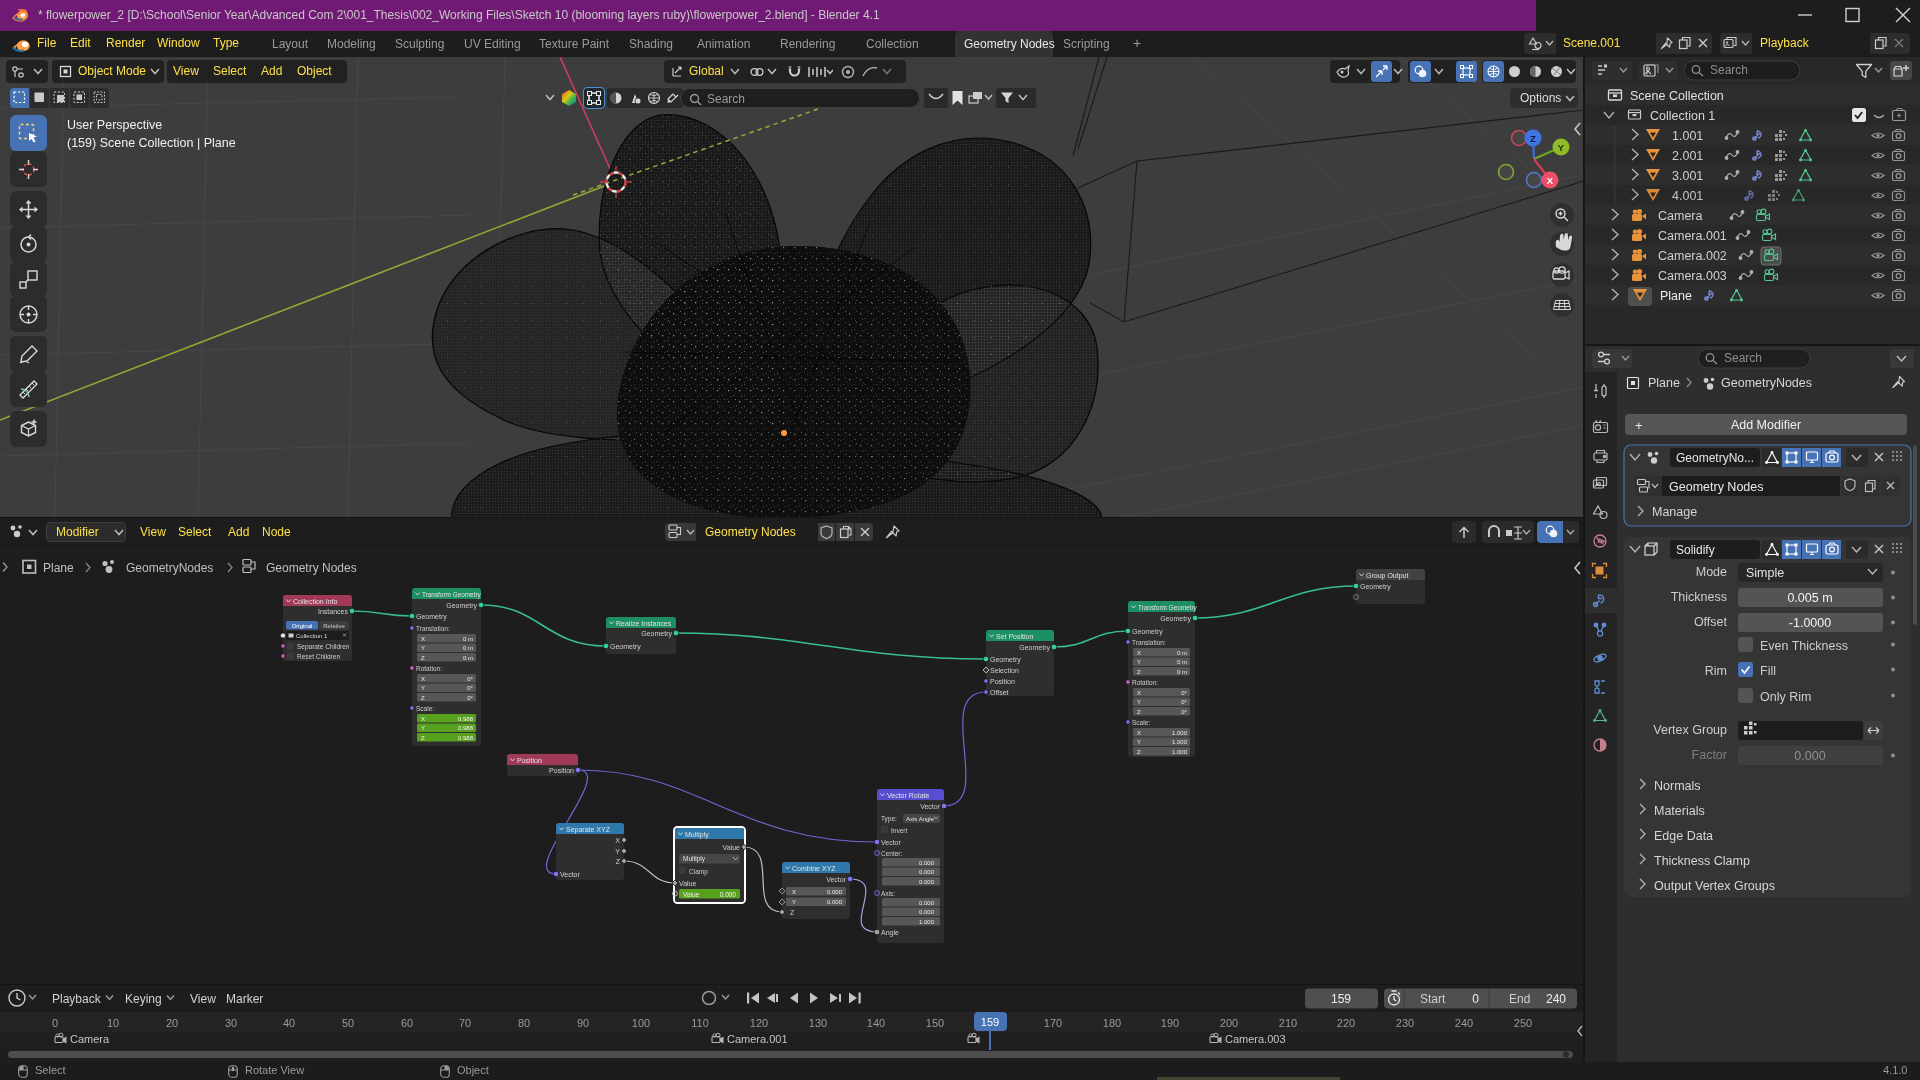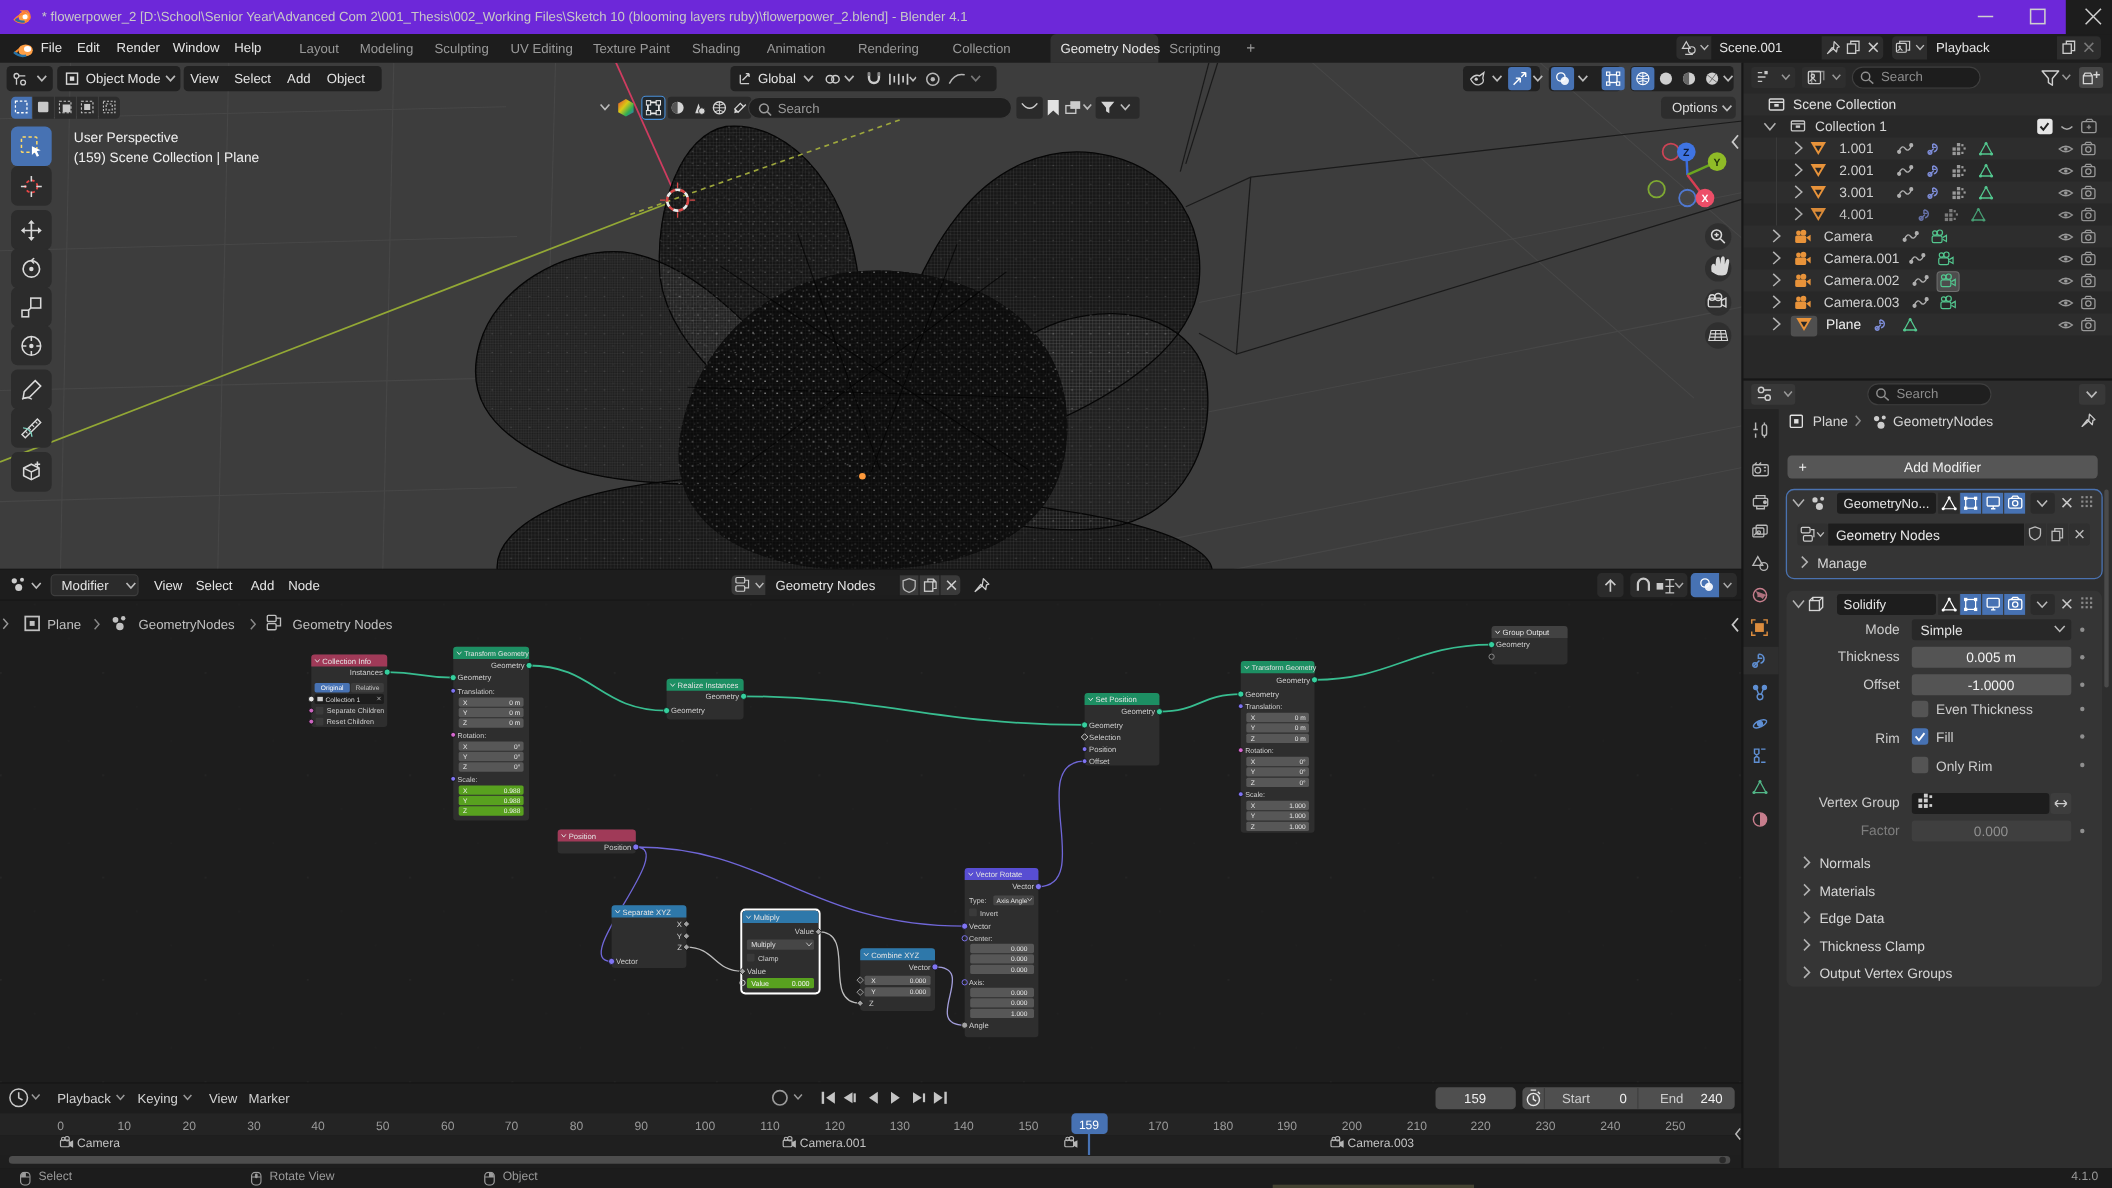--- a/index.html
+++ b/index.html
@@ -1,25 +1,25 @@
 <!DOCTYPE html>
 <html><head>
 <meta charset="utf-8">
 <style>
   * { margin:0; padding:0; box-sizing:border-box; }
   html,body { width:1920px; height:1080px; background:#1d1d1d; overflow:hidden;
     font-family:"Liberation Sans", sans-serif; -webkit-font-smoothing:antialiased; }
   .abs { position:absolute; }
-  .txt { color:#e5e5e5; font-size:12px; white-space:nowrap; }
+  .txt { color:#fde047; font-size:12px; white-space:nowrap; }
   .dim { color:#9a9a9a; }
 </style>
 </head>
 <body>
 
-<div class="abs" id="titlebar" style="left:0;top:0;width:1878px;height:31px;background:#6d28d9;">
+<div class="abs" id="titlebar" style="left:0;top:0;width:1536px;height:31px;background:#701a75;">
   <svg class="abs" style="left:12px;top:7px" width="18" height="18" viewBox="0 0 18 18">
     <circle cx="10.2" cy="8.6" r="5.2" fill="#ff9f45"></circle>
     <circle cx="10.8" cy="8.2" r="2.3" fill="#fff"></circle>
     <path d="M1,11 Q5,6 11,5 L8,3 L13,3 Q16,6 15,10 L10,14 Q4,14 1,11 Z" fill="none" stroke="#ff7f33" stroke-width="1.4"></path>
     <path d="M2,10.5 Q6,13.5 10.5,12.5" stroke="#2a6ea0" stroke-width="2" fill="none"></path>
   </svg>
   <div class="abs txt" style="left:38px;top:8px;color:#c8c8c8;">* flowerpower_2 [D:\School\Senior Year\Advanced Com 2\001_Thesis\002_Working Files\Sketch 10 (blooming layers ruby)\flowerpower_2.blend] - Blender 4.1</div>
   <svg class="abs" style="left:1795px;top:5px" width="120" height="20" viewBox="0 0 120 20">
     <line x1="3" y1="10" x2="17" y2="10" stroke="#cfcfcf" stroke-width="1.4"></line>
     <rect x="51" y="3.5" width="13" height="13" fill="none" stroke="#cfcfcf" stroke-width="1.4"></rect>
@@ -32,21 +32,21 @@
   <svg class="abs" style="left:12px;top:4px" width="19" height="19" viewBox="0 0 64 52">
     <path d="M22 20 L2 36 12 38 Z" fill="#ff8c28"></path>
     <ellipse cx="38" cy="30" rx="22" ry="18" fill="#ff9f45"></ellipse>
     <ellipse cx="44" cy="26" rx="11" ry="9" fill="#fff"></ellipse>
     <path d="M2 36 Q20 52 40 46" stroke="#2874a8" stroke-width="7" fill="none"></path>
   </svg>
   <div class="abs txt" style="left:37px;top:5px;">File</div>
   <div class="abs txt" style="left:70px;top:5px;">Edit</div>
   <div class="abs txt" style="left:106px;top:5px;">Render</div>
   <div class="abs txt" style="left:157px;top:5px;">Window</div>
-  <div class="abs txt" style="left:213px;top:5px;">Help</div>
+  <div class="abs txt" style="left:213px;top:5px;">Type</div>
   <div class="abs txt dim" style="left:272px;top:6px;">Layout</div>
   <div class="abs txt dim" style="left:327px;top:6px;">Modeling</div>
   <div class="abs txt dim" style="left:395px;top:6px;">Sculpting</div>
   <div class="abs txt dim" style="left:464px;top:6px;">UV Editing</div>
   <div class="abs txt dim" style="left:539px;top:6px;">Texture Paint</div>
   <div class="abs txt dim" style="left:629px;top:6px;">Shading</div>
   <div class="abs txt dim" style="left:697px;top:6px;text-align:right;">Animation</div>
   <div class="abs txt dim" style="left:780px;top:6px;">Rendering</div>
   <div class="abs txt dim" style="left:866px;top:6px;">Collection</div>
   <div class="abs" style="left:955px;top:0;width:98px;height:26px;background:#323232;border-radius:5px 5px 0 0;"></div>

